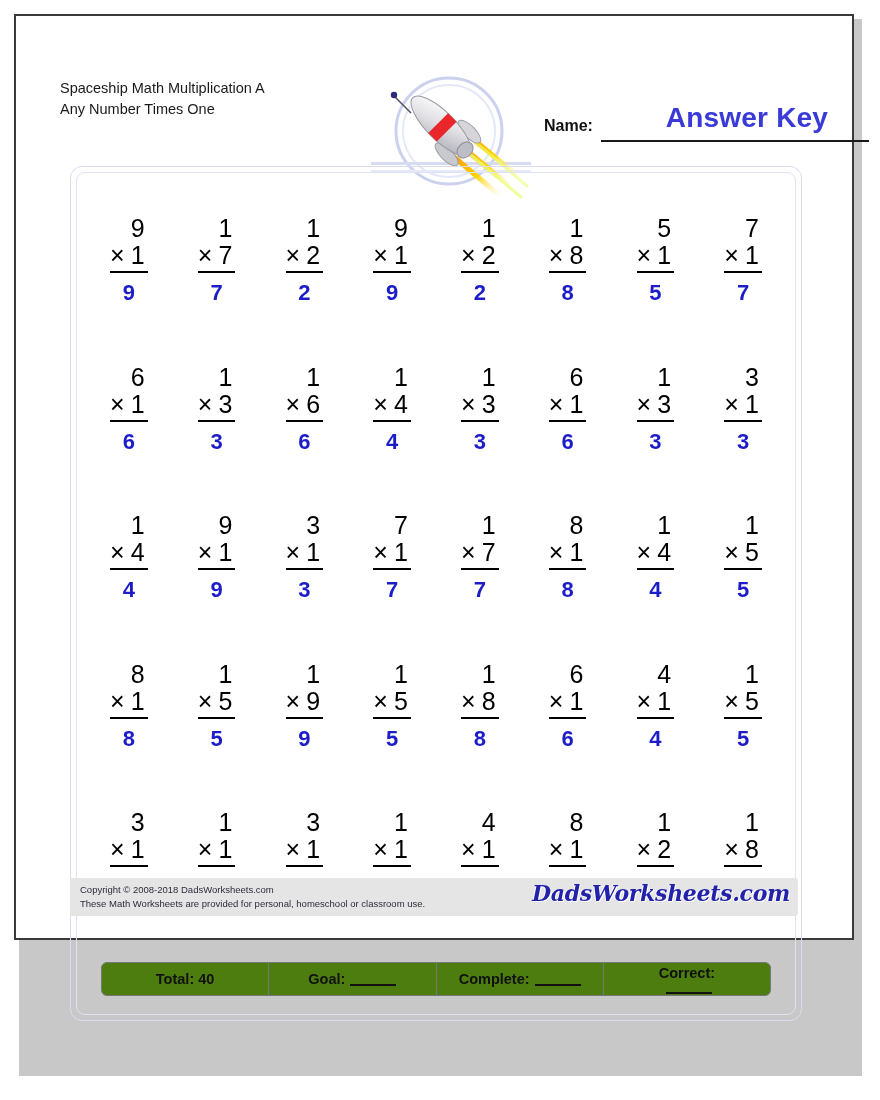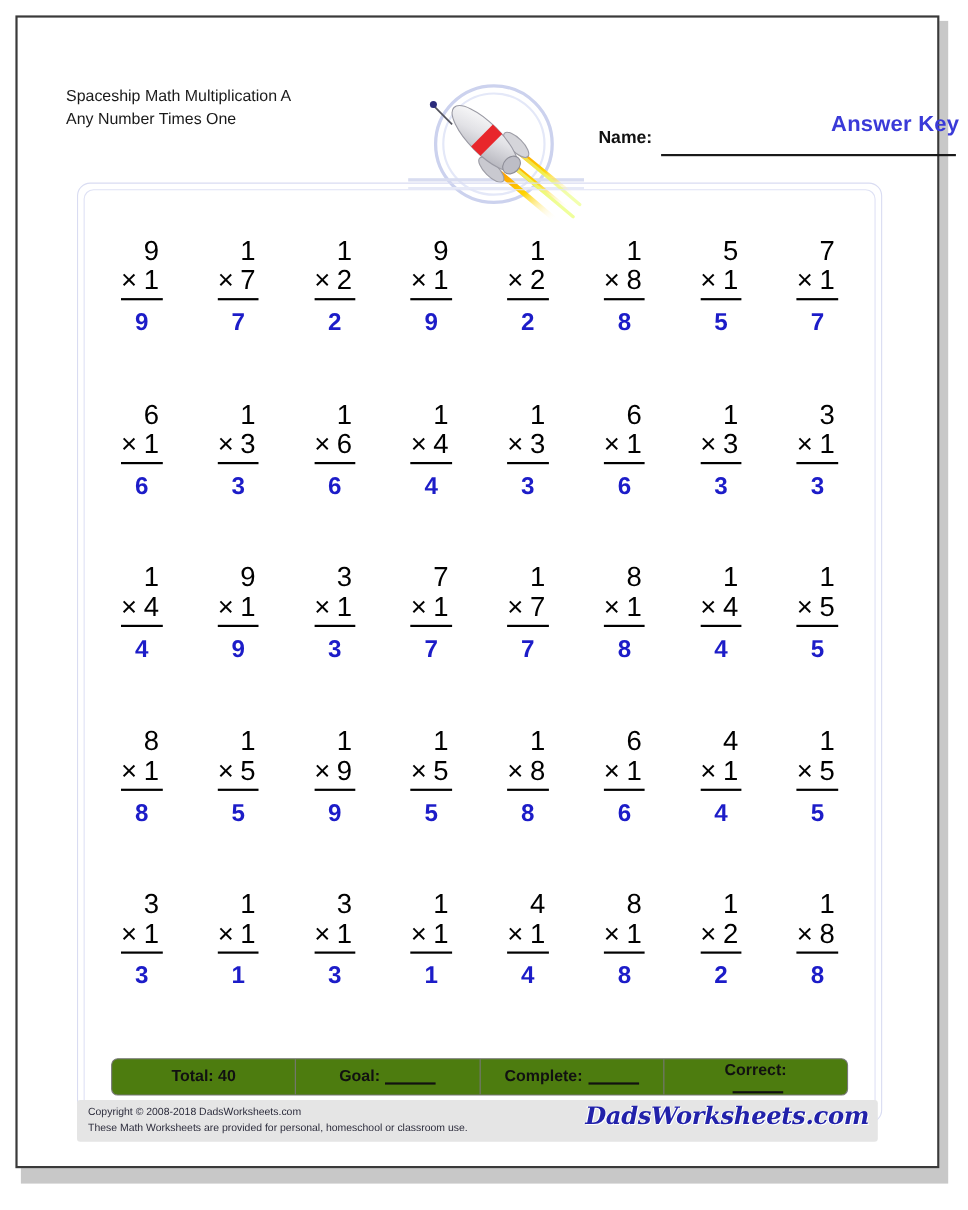--- a/index.html
+++ b/index.html
@@ -22,21 +22,21 @@
     width: 843px;
     height: 1057px;
     background: #9b9b9b;
     opacity: .55;
   }
   .page {
     position: absolute;
     left: 14px;
     top: 14px;
     width: 840px;
-    height: 1048px;
+    height: 926px;
     background: #ffffff;
     border: 2px solid #3a3a3a;
     box-sizing: border-box;
   }
 
   
   .header {
     position: absolute;
     left: 0; top: 0; right: 0;
     height: 150px;
@@ -83,22 +83,22 @@
     top: 38px;
     width: 268px;
     height: 0;
     border-bottom: 2px solid #1a1a1a;
   }
   .answer-key {
     position: absolute;
     left: 78px;
     top: 0px;
     width: 250px;
-    text-align: right;
-    font-size: 20px;
+    text-align: center;
+    font-size: 28px;
     font-weight: bold;
     color: #3a3ad8;
     letter-spacing: .2px;
   }
 
   
   .sheet-frame {
     position: absolute;
     left: 54px;
     top: 150px;

